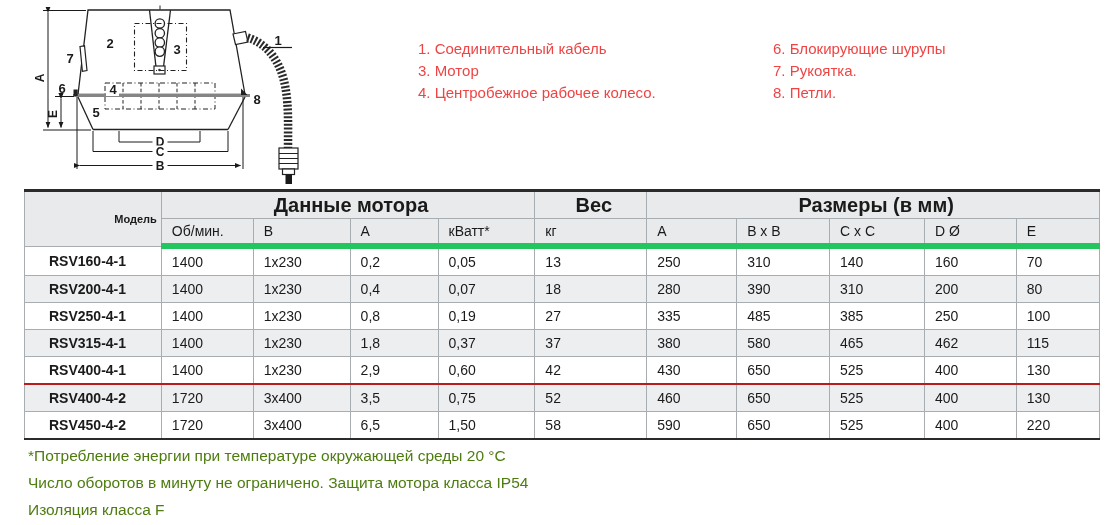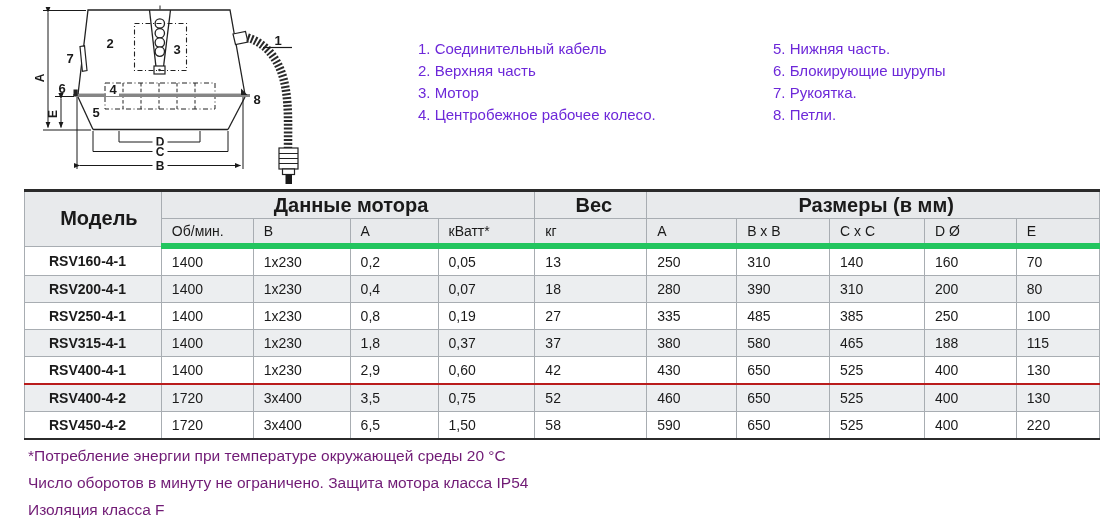--- a/index.html
+++ b/index.html
@@ -6,45 +6,45 @@
   .page{
     position:relative;width:1117px;height:525px;background:#fff;overflow:hidden;
     font-family:"Liberation Sans",sans-serif;color:#1a1a1a;
   }
   
   .diagram{position:absolute;left:0;top:0;}
   .diagram text{font-family:"Liberation Sans",sans-serif;fill:#1a1a1a;}
   .part-num{font-size:13px;font-weight:700;}
   .dim-letter{font-size:12px;font-weight:700;}
   
-  .legend-col{position:absolute;top:38px;font-size:15px;line-height:22px;color:#6d28d9;}
+  .legend-col{position:absolute;top:38px;font-size:15px;line-height:22px;color:#ef4444;}
   .legend-col.left{left:418px;}
   .legend-col.right{left:773px;}
   
   .spec-table{
     position:absolute;left:24px;top:189px;width:1076px;
     border-collapse:collapse;table-layout:fixed;font-size:14px;color:#1a1a1a;
     border-top:3px solid #2b2b2b;border-bottom:2px solid #2b2b2b;
     border-left:1px solid #4a4f54;border-right:1px solid #4a4f54;
   }
   .spec-table th,.spec-table td{
     border:1px solid #a8adb2;padding:0 4px 0 10px;text-align:left;
     white-space:nowrap;overflow:hidden;font-weight:normal;
   }
   .spec-table thead th{background:#e8eaec;height:24px;}
   .spec-table thead tr.group-row th{height:26px;}
   .spec-table th.group{font-weight:bold;text-align:center;font-size:20px;}
-  .spec-table th.model-h{font-weight:bold;text-align:center;font-size:20px;padding-left:16px;}
+  .spec-table th.model-h{font-weight:bold;text-align:right;font-size:11px;padding-left:16px;}
   .spec-table thead tr.sub-row th{border-bottom:6px solid #22c55e;}
   .spec-table tbody td{height:26px;background:#fff;}
   .spec-table tbody tr:nth-child(even) td{background:#eceef0;}
   .spec-table tbody tr:nth-child(6) td{border-top:2px solid #b91c1c;}
   .spec-table td.model{padding-left:24px;font-weight:bold;}
   
-  .footnotes{position:absolute;left:28px;top:442px;font-size:15.5px;line-height:27px;color:#701a75;}
+  .footnotes{position:absolute;left:28px;top:442px;font-size:15.5px;line-height:27px;color:#4d7c0f;}
 </style>
 </head>
 <body>
 
 <div class="page">
 
   <svg class="diagram" width="320" height="190" viewBox="0 0 320 190">
     <defs>
       <marker id="ah" markerWidth="8" markerHeight="8" refX="6" refY="3" orient="auto" markerUnits="userSpaceOnUse">
         <path d="M0,0.4 L6.5,3 L0,5.6 Z" fill="#1a1a1a"></path>
@@ -145,28 +145,26 @@
     <text class="part-num" x="113" y="93.5" text-anchor="middle">4</text>
     <text class="part-num" x="96" y="117" text-anchor="middle">5</text>
     <text class="part-num" x="62" y="93" text-anchor="middle">6</text>
     <text class="part-num" x="70" y="63" text-anchor="middle">7</text>
     <text class="part-num" x="257" y="104" text-anchor="middle">8</text>
   </svg>
 
   <div class="legend-col left">
   <div class="legend-item">1. Соединительный кабель</div>
 
-  <div class="legend-item">2. Верхняя часть</div>
 
   <div class="legend-item">3. Мотор</div>
 
   <div class="legend-item">4. Центробежное рабочее колесо.</div>
 </div>
   <div class="legend-col right">
-  <div class="legend-item">5. Нижняя часть.</div>
 
   <div class="legend-item">6. Блокирующие шурупы</div>
 
   <div class="legend-item">7. Рукоятка.</div>
 
   <div class="legend-item">8. Петли.</div>
 </div>
 
   <table class="spec-table">
     <colgroup>
@@ -248,21 +246,21 @@
   <tr>
     <td class="model">RSV315-4-1</td>
     <td>1400</td>
     <td>1x230</td>
     <td>1,8</td>
     <td>0,37</td>
     <td>37</td>
     <td>380</td>
     <td>580</td>
     <td>465</td>
-    <td>188</td>
+    <td>462</td>
     <td>115</td>
   </tr>
 
   <tr>
     <td class="model">RSV400-4-1</td>
     <td>1400</td>
     <td>1x230</td>
     <td>2,9</td>
     <td>0,60</td>
     <td>42</td>

